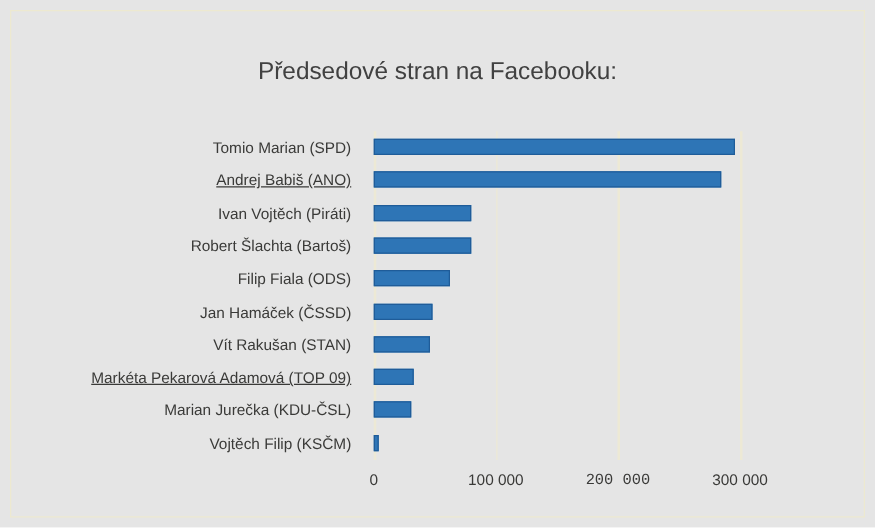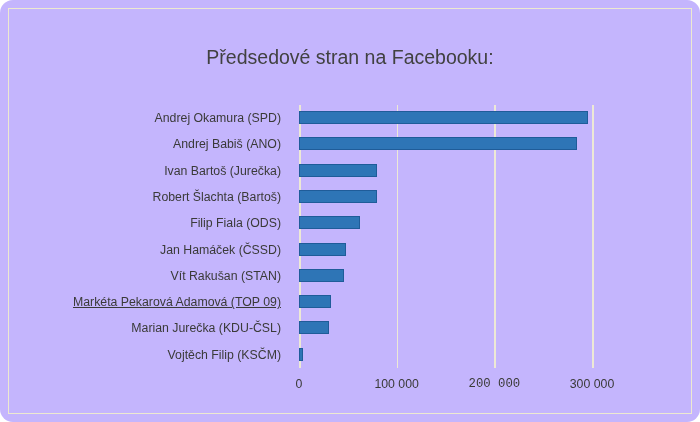--- a/index.html
+++ b/index.html
@@ -7,24 +7,23 @@
     padding: 0;
     background: #ffffff;
   }
   body {
     font-family: "Liberation Sans", sans-serif;
   }
   #chart-frame {
     position: relative;
     width: 700px;
     height: 422px;
-    background: #c4b5fd;
+    background: #e5e5e5;
     box-sizing: border-box;
     overflow: hidden;
-    border-radius: 13px;
   }
   .frame-border {
     position: absolute;
     left: 8px;
     top: 8px;
     width: 684px;
     height: 406px;
     border: 1.5px solid #EDE9D0;
     box-sizing: border-box;
     background: transparent;
@@ -117,23 +116,23 @@
 
   <div id="gridlines">
       <div class="gridline" style="left: 396.667px; background: rgb(237, 233, 213);"></div>
       <div class="gridline" style="left: 494.333px; background: rgb(237, 233, 213);"></div>
       <div class="gridline" style="left: 592px; background: rgb(237, 233, 213);"></div>
     </div>
 
   <div class="axis-line"></div>
 
   <div id="category-labels">
-      <div class="cat-label-wrap" style="top: 105px; color: rgb(58, 58, 56);">Andrej Okamura (SPD)</div>
-      <div class="cat-label-wrap" style="top: 131.3px; color: rgb(58, 58, 56);">Andrej Babiš (ANO)</div>
-      <div class="cat-label-wrap" style="top: 157.6px; color: rgb(58, 58, 56);">Ivan Bartoš (Jurečka)</div>
+      <div class="cat-label-wrap" style="top: 105px; color: rgb(58, 58, 56);">Tomio Marian (SPD)</div>
+      <div class="cat-label-wrap" style="top: 131.3px; color: rgb(58, 58, 56); text-decoration: underline;">Andrej Babiš (ANO)</div>
+      <div class="cat-label-wrap" style="top: 157.6px; color: rgb(58, 58, 56);">Ivan Vojtěch (Piráti)</div>
       <div class="cat-label-wrap" style="top: 183.9px; color: rgb(58, 58, 56);">Robert Šlachta (Bartoš)</div>
       <div class="cat-label-wrap" style="top: 210.2px; color: rgb(58, 58, 56);">Filip Fiala (ODS)</div>
       <div class="cat-label-wrap" style="top: 236.5px; color: rgb(58, 58, 56);">Jan Hamáček (ČSSD)</div>
       <div class="cat-label-wrap" style="top: 262.8px; color: rgb(58, 58, 56);">Vít Rakušan (STAN)</div>
       <div class="cat-label-wrap" style="top: 289.1px; color: rgb(58, 58, 56); text-decoration: underline;">Markéta Pekarová Adamová (TOP 09)</div>
       <div class="cat-label-wrap" style="top: 315.4px; color: rgb(58, 58, 56);">Marian Jurečka (KDU-ČSL)</div>
       <div class="cat-label-wrap" style="top: 341.7px; color: rgb(58, 58, 56);">Vojtěch Filip (KSČM)</div>
     </div>
 
   <div class="plot" id="plot-area">

